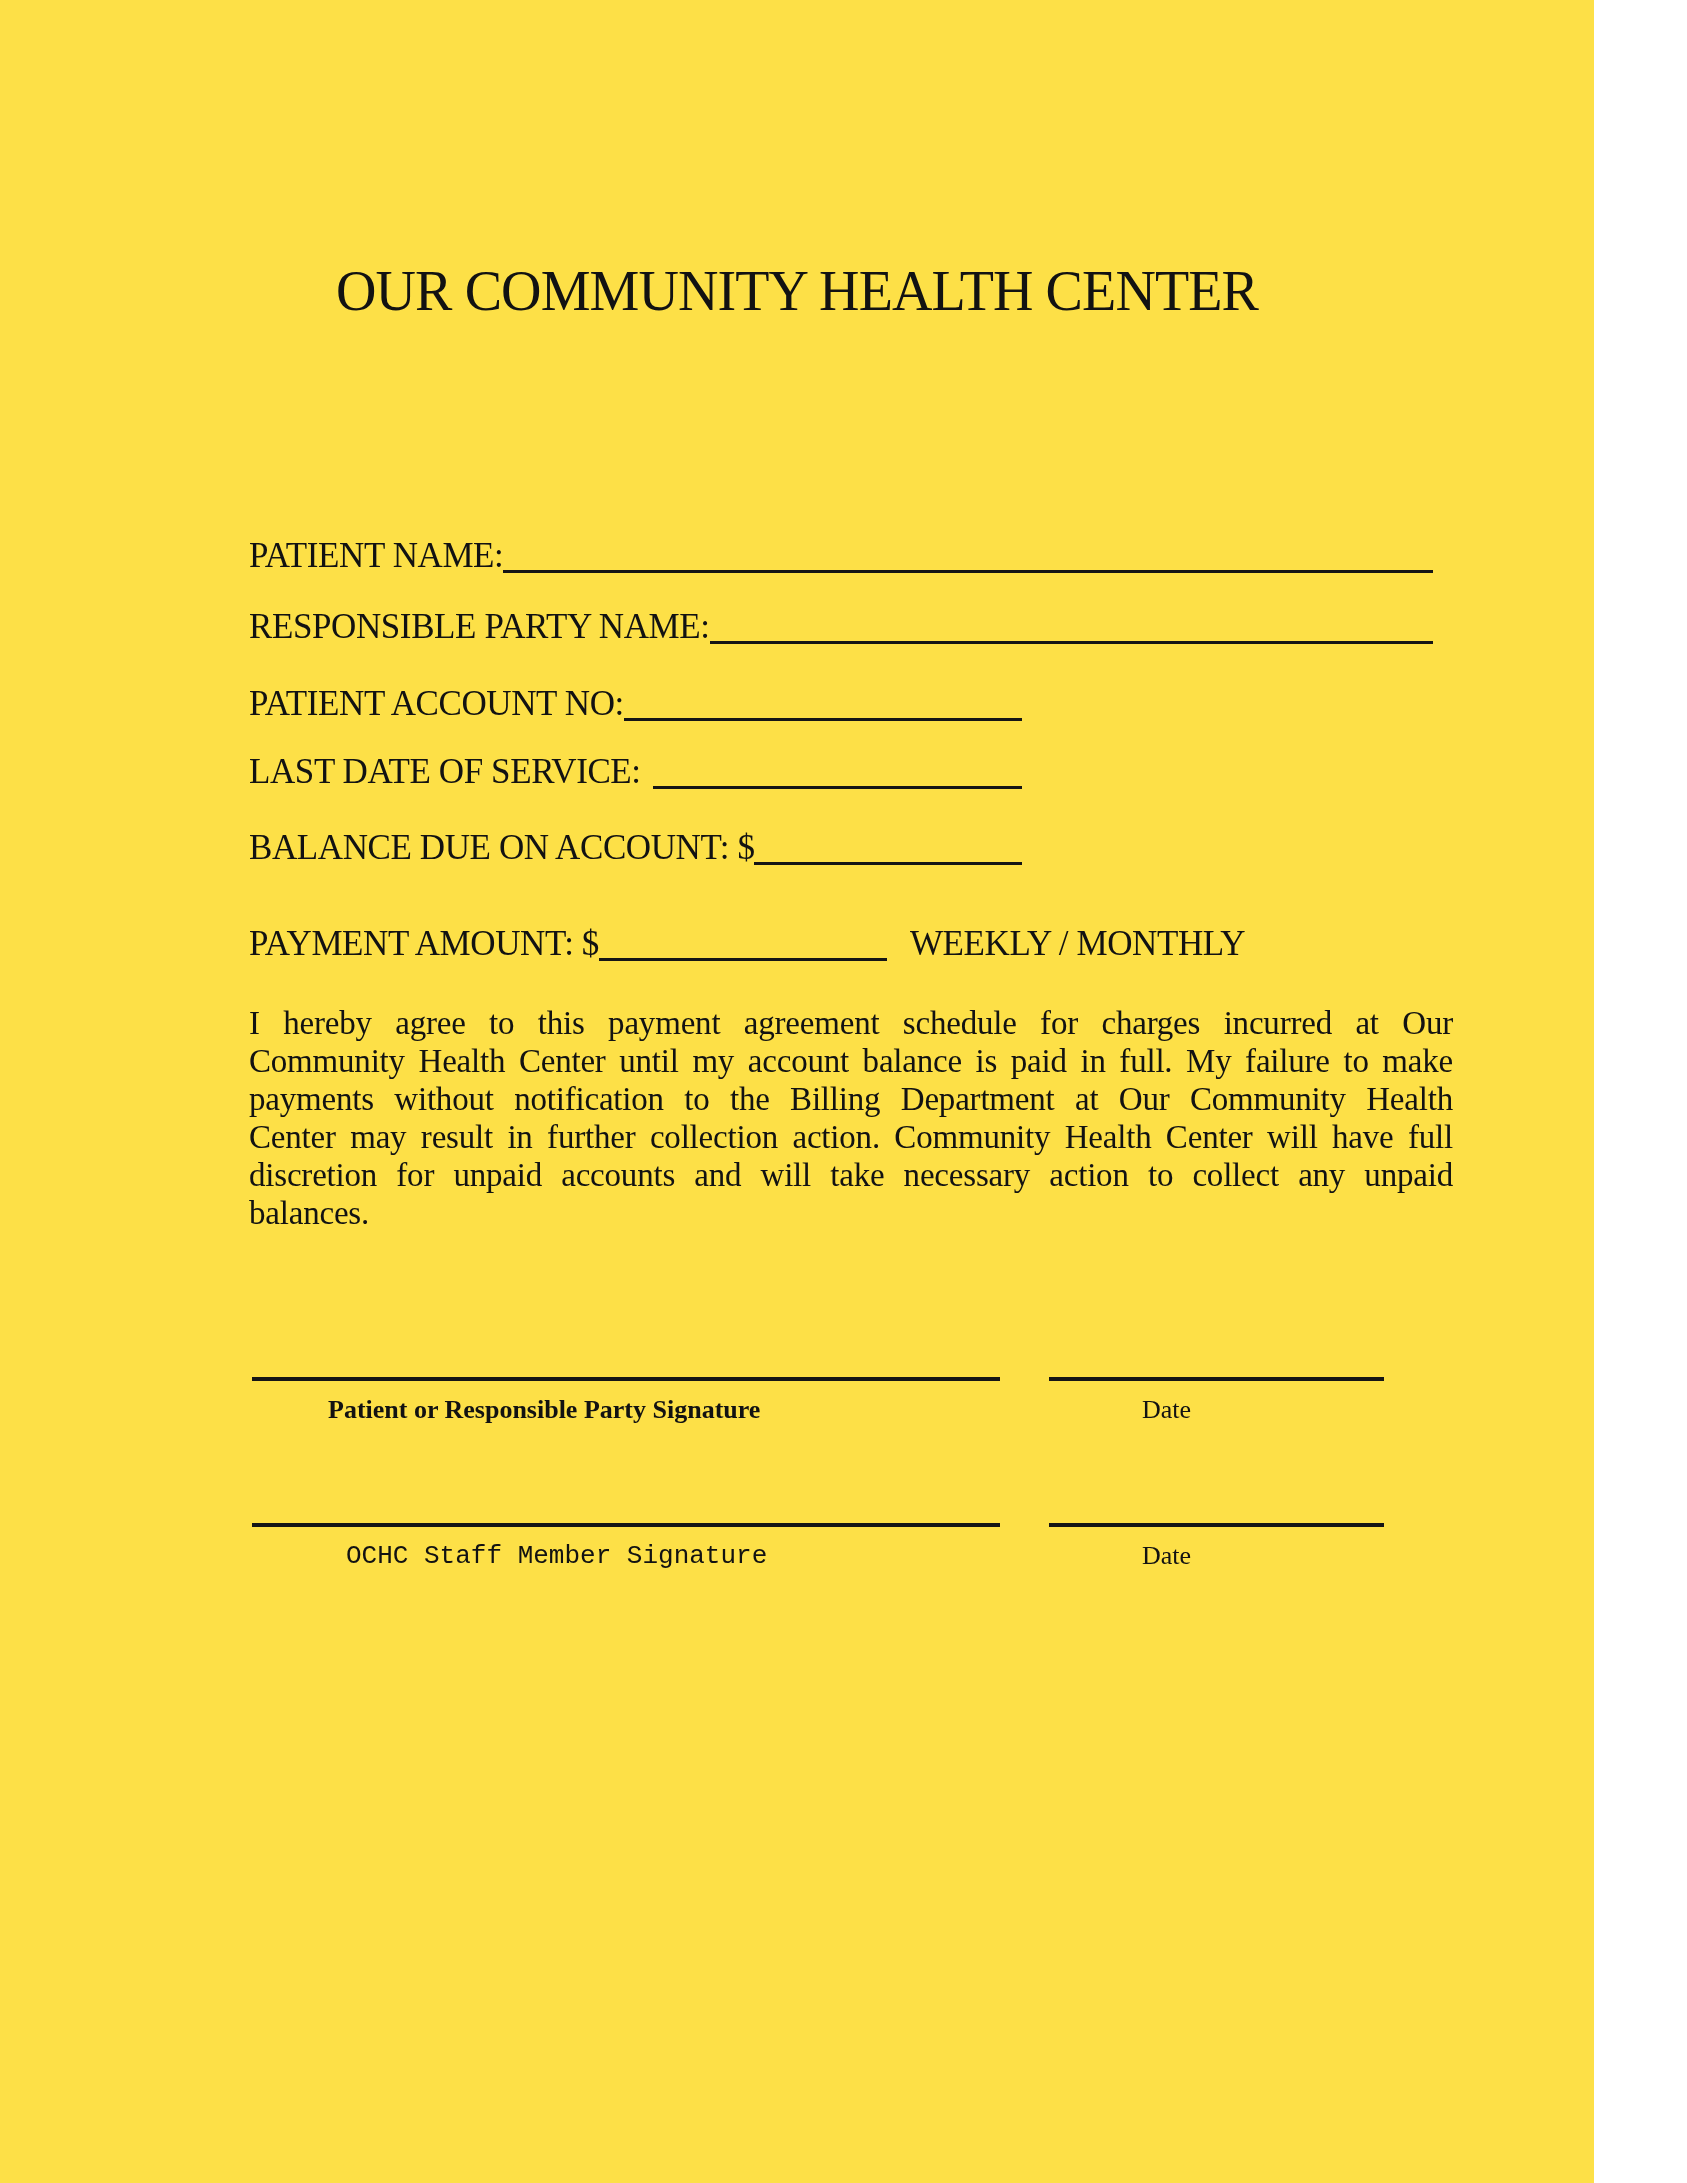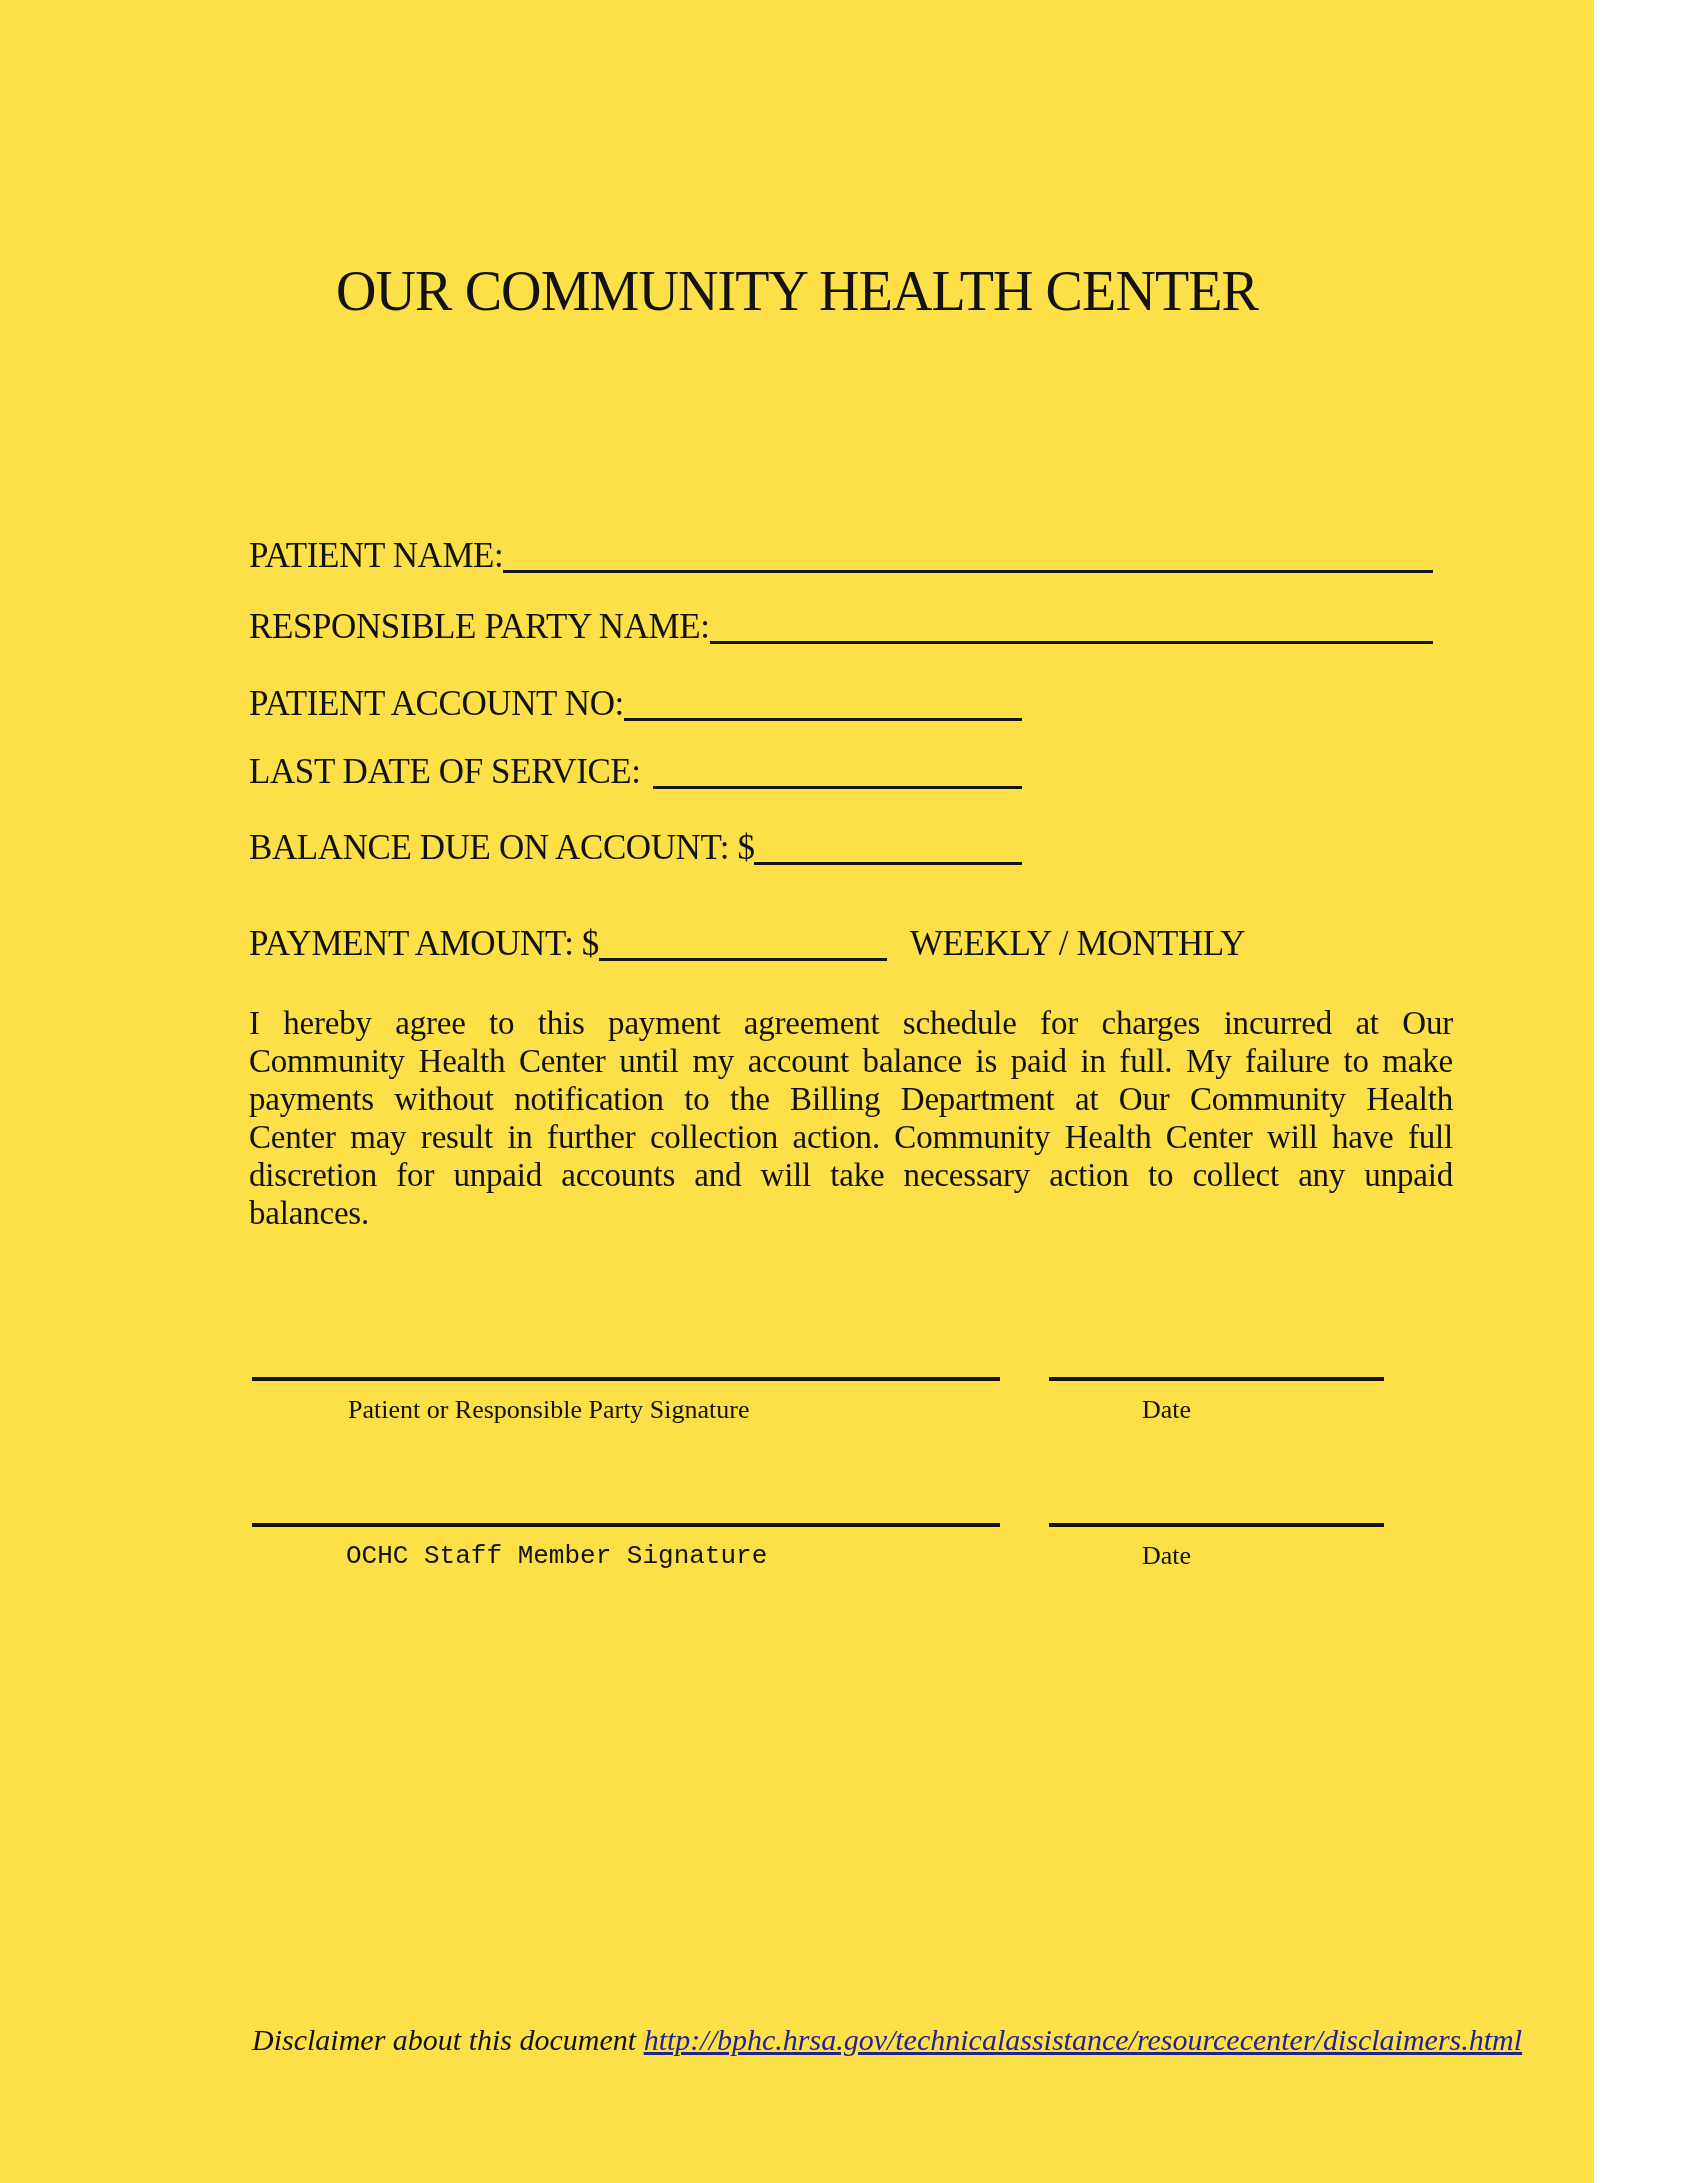--- a/index.html
+++ b/index.html
@@ -146,26 +146,23 @@
     <div class="pline">I hereby agree to this payment agreement schedule for charges incurred at Our</div>
     <div class="pline">Community Health Center until my account balance is paid in full.  My failure to make</div>
     <div class="pline">payments without notification to the Billing Department at Our Community Health</div>
     <div class="pline">Center may result in further collection action.  Community Health Center will have full</div>
     <div class="pline">discretion for unpaid accounts and will take necessary action to collect any unpaid</div>
     <div class="pline last">balances.</div>
   </div>
 
   <div class="sigline" style="left:252px; top:1377px; width:748px;"></div>
   <div class="sigline" style="left:1049px; top:1377px; width:335px;"></div>
-  <div class="siglabel" style="left:348px; top:1396px;">Patient or Responsible Party Signature</div>
+  <div class="siglabel" style="left:328px; top:1396px;font-weight:bold;">Patient or Responsible Party Signature</div>
   <div class="siglabel" style="left:1142px; top:1396px;">Date</div>
 
   <div class="sigline" style="left:252px; top:1523px; width:748px;"></div>
   <div class="sigline" style="left:1049px; top:1523px; width:335px;"></div>
   <div class="siglabel" style="left:346px; top:1542px;font-family:Liberation Mono, monospace;">OCHC Staff Member Signature</div>
   <div class="siglabel" style="left:1142px; top:1542px;">Date</div>
 
-  <div class="footer">
-    <span>Disclaimer about this document </span><a class="link">http://bphc.hrsa.gov/technicalassistance/resourcecenter/disclaimers.html</a>
-  </div>
 
 </div>
 
 
 </body></html>

